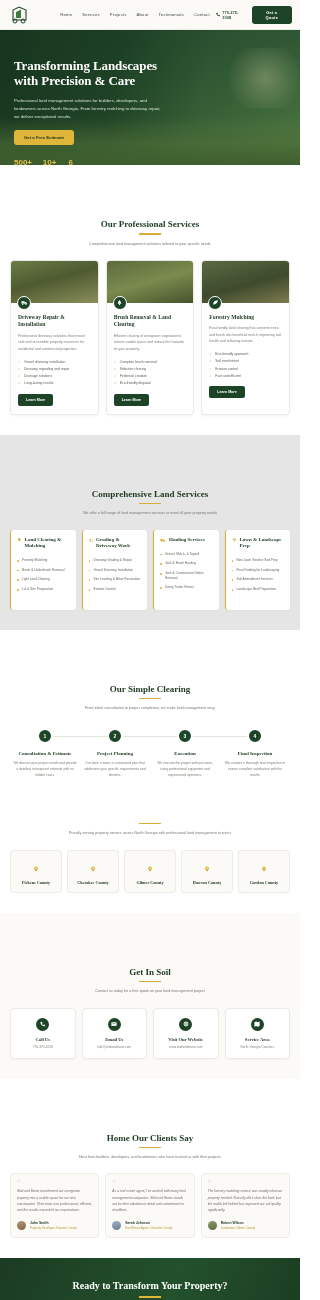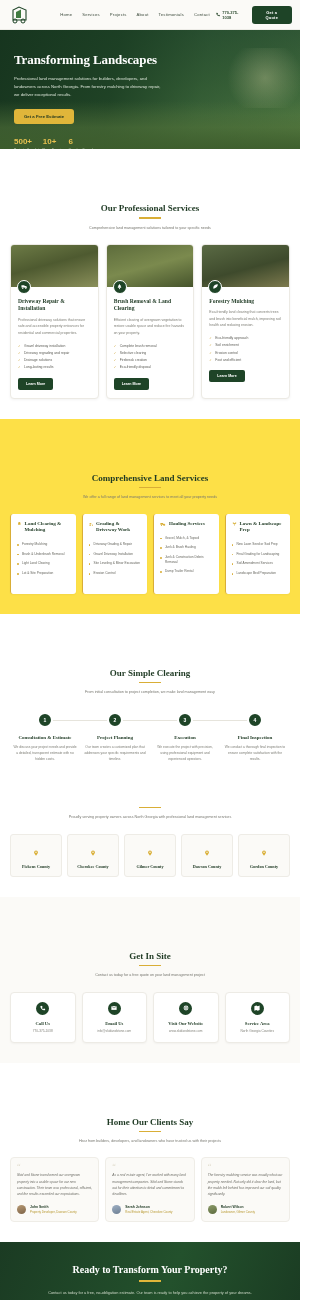--- a/index.html
+++ b/index.html
@@ -20,21 +20,21 @@
   .nav a { font-size:4.2px; color:#3c4a3c; text-decoration:none; letter-spacing:.2px; }
   .hdr-right { margin-left:auto; display:flex; align-items:center; gap:7px; }
   .hdr-phone { display:flex; align-items:center; gap:2px; font-size:4px; color:#2b4a2e; font-weight:bold; }
   .btn-quote {
     background:#1e4427; color:#fff; font-size:4px; font-weight:bold;
     padding:4px 9px; border-radius:3px; border:none; letter-spacing:.2px;
   }
 
   
   .hero {
-    position:relative; height:119px; padding:22px 14px 0;
+    position:relative; height:135px; padding:28px 14px 0;
     background:
       linear-gradient(100deg, rgba(22,52,30,.97) 0%, rgba(26,60,34,.88) 38%, rgba(38,75,44,.55) 66%, rgba(60,95,55,.30) 100%),
       linear-gradient(180deg, #2c5535 0%, #3f6b3c 45%, #4d7a43 72%, #39602f 100%);
     overflow:hidden;
   }
   .hero:before {
     content:""; position:absolute; left:0; right:0; bottom:0; height:48px;
     background:linear-gradient(180deg, rgba(70,105,52,0) 0%, rgba(88,120,60,.55) 55%, rgba(64,96,46,.9) 100%);
   }
   .hero:after {
@@ -78,21 +78,21 @@
   .svc-p { font-size:3.5px; color:#7c7c74; line-height:1.85; margin-top:4px; }
   .svc-ul { list-style:none; margin-top:6px; }
   .svc-ul li { font-size:3.4px; color:#5e5e58; padding:1.6px 0 1.6px 6px; position:relative; }
   .svc-ul li:before { content:"✓"; position:absolute; left:0; color:#c99f2c; font-size:3.2px; }
   .btn-learn {
     display:inline-block; margin-top:7px; background:#1e4427; color:#fff;
     font-size:3.6px; font-weight:bold; padding:4px 8px; border-radius:2px; border:none;
   }
 
   
-  .comp { background:#fde047; }
+  .comp { background:#e5e5e5; }
   .comp-row { display:flex; gap:6px; margin-top:13px; }
   .comp-c {
     flex:1; background:#fff; border-left:1.6px solid #d9ae36; border-radius:3px;
     padding:7px 6px; box-shadow:0 1px 2px rgba(0,0,0,.04); min-height:80px;
   }
   .comp-h { display:flex; gap:3px; align-items:flex-start; }
   .comp-h-t { font-size:5px; font-weight:bold; color:#1f3a24; line-height:1.3; }
   .comp-ul { list-style:none; margin-top:6px; }
   .comp-ul li { font-size:3.2px; color:#66665f; padding:2.4px 0 2.4px 5px; position:relative; line-height:1.5; }
   .comp-ul li:before { content:""; position:absolute; left:0; top:4.4px; width:1.8px; height:1.8px; background:#d9ae36; border-radius:50%; }
@@ -203,20 +203,21 @@
       <span>770-375-1038</span>
     </div>
     <button class="btn-quote">Get a Quote</button>
   </div>
 </div>
 
 <section class="hero">
   <div class="hero-inner">
     <h1 class="serif">
       <span>Transforming Landscapes</span><br>
+      <span>with Precision &amp; Care</span>
     </h1>
     <p>Professional land management solutions for builders, developers, and landowners across North Georgia. From forestry mulching to driveway repair, we deliver exceptional results.</p>
     <button class="btn-amber">Get a Free Estimate</button>
     <div class="stats">
       <div>
         <div class="stat-num">500+</div>
         <div class="stat-lbl">Projects Completed</div>
       </div>
       <div>
         <div class="stat-num">10+</div>
@@ -443,21 +444,21 @@
       <svg width="6" height="6" viewBox="0 0 16 16">
           <path d="M8 1a5 5 0 00-5 5c0 4 5 9 5 9s5-5 5-9a5 5 0 00-5-5z" fill="#d9ae36"></path>
           <circle cx="8" cy="6" r="1.8" fill="#fff"></circle>
         </svg>
       <div class="area-t serif">Gordon County</div>
     </div>
   </div>
 </section>
 
 <section class="sec touch">
-  <h2 class="sec-t serif">Get In Site</h2>
+  <h2 class="sec-t serif">Get In Soil</h2>
   <div class="rule"></div>
   <p class="sec-s">Contact us today for a free quote on your land management project</p>
   <div class="touch-row">
     <div class="tcard">
       <div class="tc-ic">
         <svg width="6" height="6" viewBox="0 0 16 16">
             <path d="M3 2l3 1 1 3-2 1a8 8 0 004 4l1-2 3 1 1 3-2 1C7 15 1 9 1 3z" fill="#fff"></path>
           </svg>
       </div>
       <div class="tc-t serif">Call Us</div>

